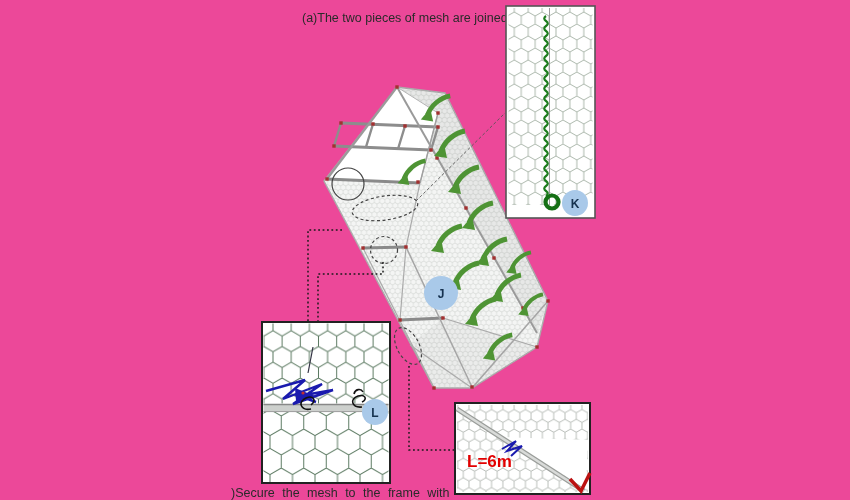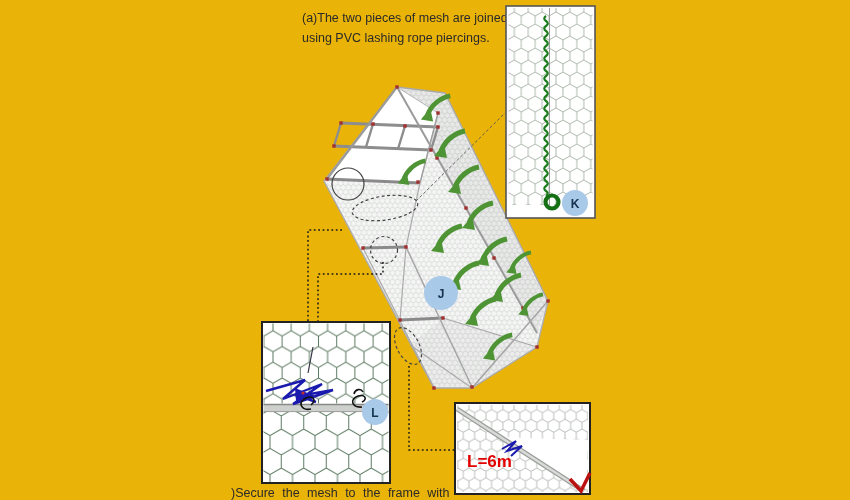--- a/index.html
+++ b/index.html
@@ -1,16 +1,16 @@
 <!DOCTYPE html>
 <html><head>
 <meta charset="utf-8">
 <style>
   html,body{margin:0;padding:0;background:#fff;}
-  .canvas{position:relative;width:850px;height:500px;background:#eab308;overflow:hidden;
+  .canvas{position:relative;width:850px;height:500px;background:#ec4899;overflow:hidden;
           font-family:"Liberation Sans",sans-serif;color:#222;}
   .caption{position:absolute;font-size:12.5px;line-height:20px;color:#2a2a2a;white-space:nowrap;}
   .caption-top{left:302px;top:8px;}
   .caption-bottom{left:231px;top:483px;word-spacing:4px;}
   svg{position:absolute;left:0;top:0;}
   svg text{font-family:"Liberation Sans",sans-serif;}
   .lbl{font-size:12px;font-weight:bold;}
   .lenlbl{font-size:17px;font-weight:bold;}
   .thin{stroke:#aaaaaa;stroke-width:1.2;fill:none;}
   .dotline{stroke:#1a1a1a;stroke-width:1.5;fill:none;stroke-dasharray:1.8 2.6;}
@@ -18,21 +18,20 @@
   .garw-s{stroke:#4e9434;stroke-width:5;fill:none;stroke-linecap:butt;}
   .garw-f{fill:#4e9434;}
 </style>
 </head>
 <body>
 
 <div class="canvas">
 
   <div class="caption caption-top">
     <div>(a)The two pieces of mesh are joined</div>
-    <div>using PVC lashing rope piercings.</div>
   </div>
 
   <svg width="850" height="500" viewBox="0 0 850 500">
     <defs>
 
       <pattern id="hexFine" width="5.2" height="9" patternUnits="userSpaceOnUse">
         <path d="M2.6 0 L0 1.5 L0 4.5 L2.6 6 L5.2 4.5 L5.2 1.5 Z M2.6 6 L2.6 9" stroke="#c6cbc6" stroke-width="0.5" fill="none"></path>
       </pattern>
 
       <pattern id="hexK" width="13.9" height="24" patternUnits="userSpaceOnUse">

